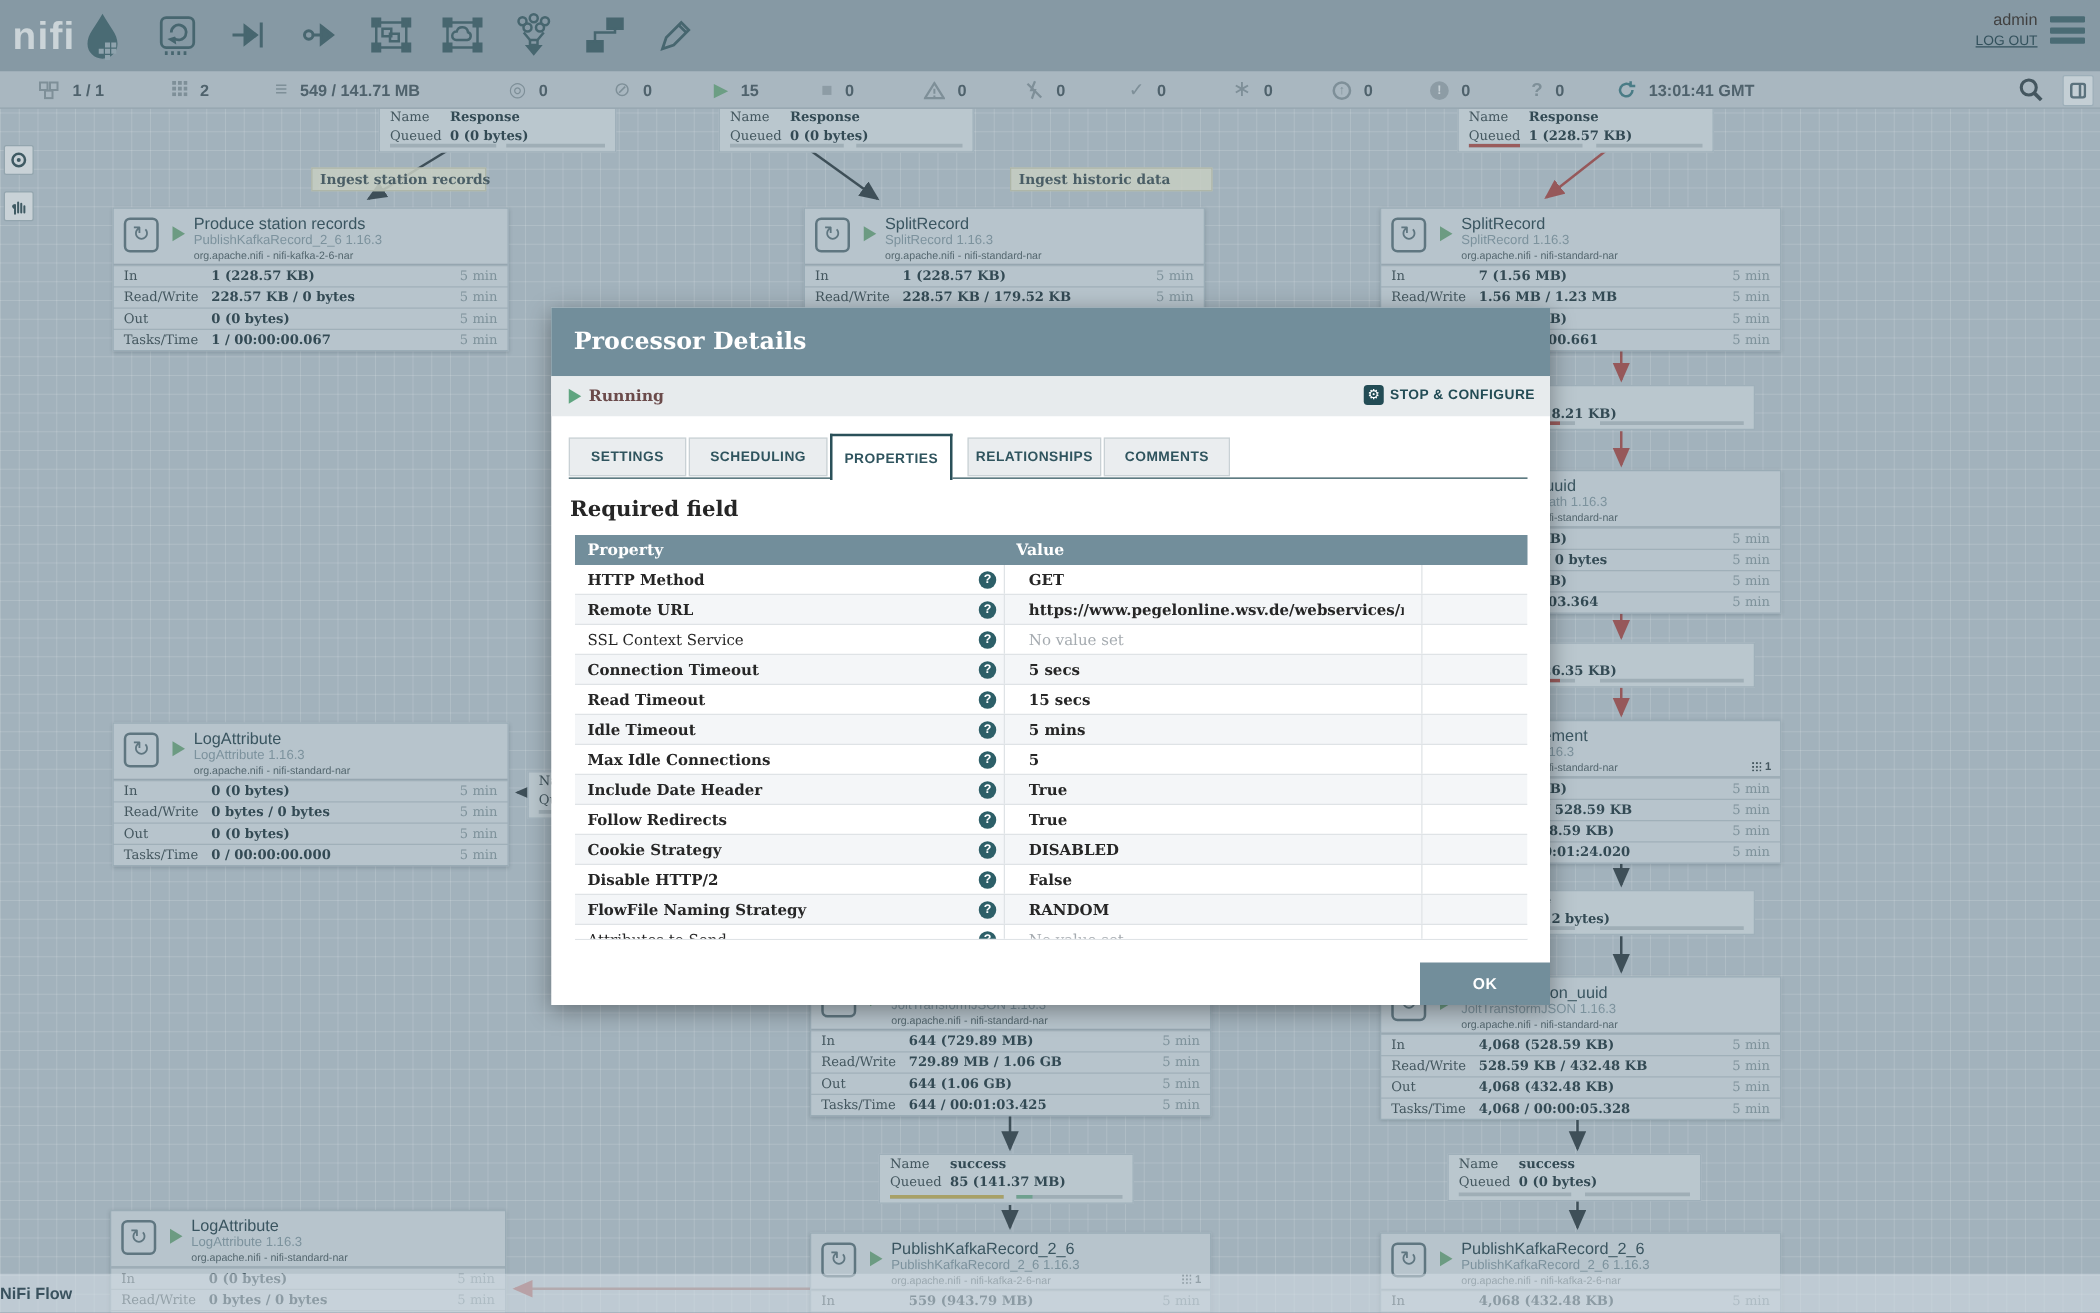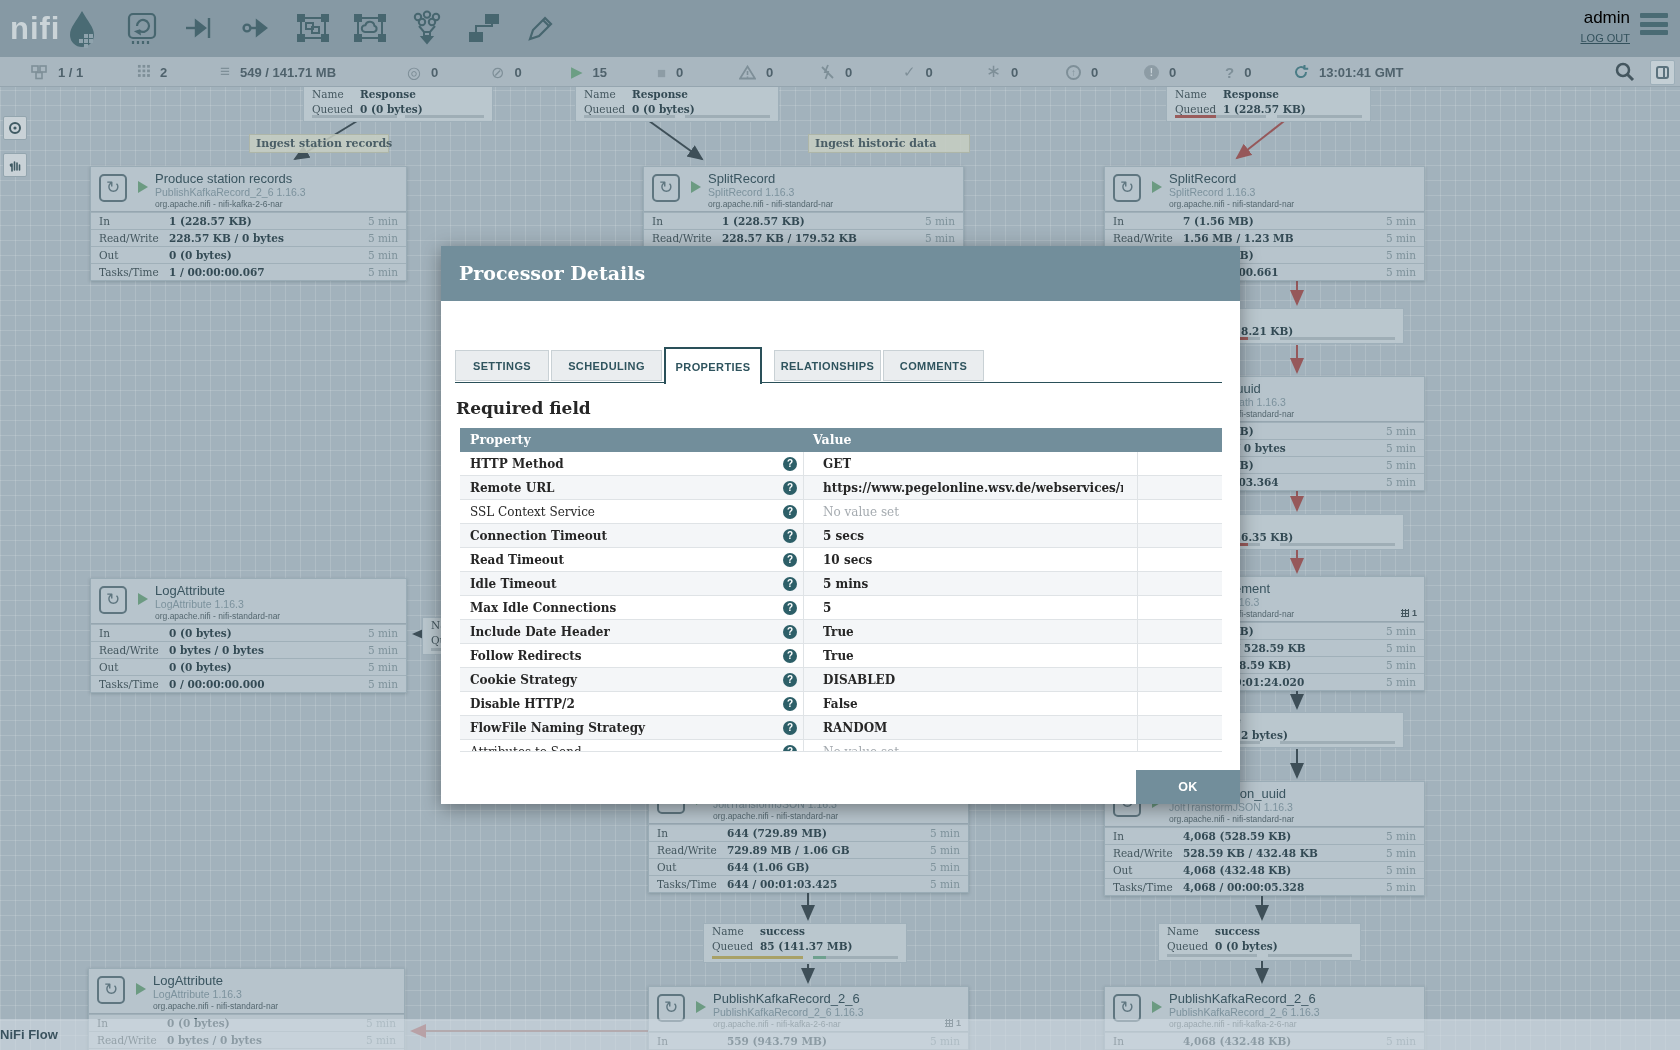--- a/index.html
+++ b/index.html
@@ -11,21 +11,21 @@
     background-size:15px 15px;}
   svg.icon{display:block}
 
   
   #app-header{position:absolute;left:0;top:0;width:1680px;height:70px;background:#8699a4;z-index:30}
   #logo{position:absolute;left:10px;top:8px;display:flex;align-items:center;gap:2px}
   #logo .logo-text{font-size:31px;font-weight:bold;color:#cbd4d8;letter-spacing:1px}
   #toolbar{position:absolute;left:124px;top:10px;display:flex;gap:21px}
   .tb-icon{width:36px;height:36px;display:flex;align-items:center;justify-content:center}
   #user-area{position:absolute;right:50px;top:8px;text-align:right}
-  #user-name{font-size:17px;color:#000000}
+  #user-name{font-size:13px;color:#404040}
   #logout{font-size:11px;color:#33515c;text-decoration:underline;cursor:pointer;margin-top:4px;display:inline-block}
   #hamburger{position:absolute;right:12px;top:13px;width:28px;height:22px;display:flex;flex-direction:column;justify-content:space-between;cursor:pointer}
   #hamburger i{display:block;height:5px;background:#4a6b74;border-radius:1px}
 
   
   #status-bar{position:absolute;left:0;top:57px;width:1680px;height:30px;background:#a9b7c0;border-bottom:1px solid rgba(90,110,125,.25);z-index:30}
   .sb-item{position:absolute;top:0;height:30px;display:flex;align-items:center;gap:10px;font-weight:bold;font-size:13px;color:#4f626c;white-space:nowrap}
   .sb-glyph{font-size:14px;color:#7e8f98;font-weight:normal}
   .sb-circle{width:15px;height:15px;border:2px solid #7e8f98;border-radius:50%;display:flex;align-items:center;justify-content:center;font-size:10px;color:#7e8f98;font-weight:bold}
   .sb-circle.fill{background:#8d9ca5;border-color:#8d9ca5;color:#c7d1d7}
@@ -777,20 +777,28 @@
   </div>
 
   <div id="breadcrumb-bar">
     <span>NiFi Flow</span>
   </div>
 
   <div id="dialog">
     <div class="dlg-header">
       <div class="dlg-title">Processor Details</div>
     </div>
+    <div class="dlg-status">
+      <span class="run-tri"></span>
+      <span class="run-text">Running</span>
+      <div class="stop-configure">
+        <span class="gear-badge">⚙</span>
+        <span class="sc-text">STOP &amp; CONFIGURE</span>
+      </div>
+    </div>
     <div class="tabs">
       <div class="tab-underline"></div>
       <div id="tab-slots">
           <div class="tab" style="left: 14px; width: 94px;">SETTINGS</div>
           <div class="tab" style="left: 110px; width: 111px;">SCHEDULING</div>
           <div class="tab active" style="left: 223px; width: 98px;">PROPERTIES</div>
           <div class="tab" style="left: 333px; width: 107px;">RELATIONSHIPS</div>
           <div class="tab" style="left: 442px; width: 101px;">COMMENTS</div>
         </div>
     </div>
@@ -817,21 +825,21 @@
             <span class="pt-val unset">No value set</span>
           </div>
           <div class="pt-row odd">
             <span class="pt-name">Connection Timeout</span>
             <span class="pt-help">?</span>
             <span class="pt-val">5 secs</span>
           </div>
           <div class="pt-row">
             <span class="pt-name">Read Timeout</span>
             <span class="pt-help">?</span>
-            <span class="pt-val">10 secs</span>
+            <span class="pt-val">15 secs</span>
           </div>
           <div class="pt-row odd">
             <span class="pt-name">Idle Timeout</span>
             <span class="pt-help">?</span>
             <span class="pt-val">5 mins</span>
           </div>
           <div class="pt-row">
             <span class="pt-name">Max Idle Connections</span>
             <span class="pt-help">?</span>
             <span class="pt-val">5</span>

